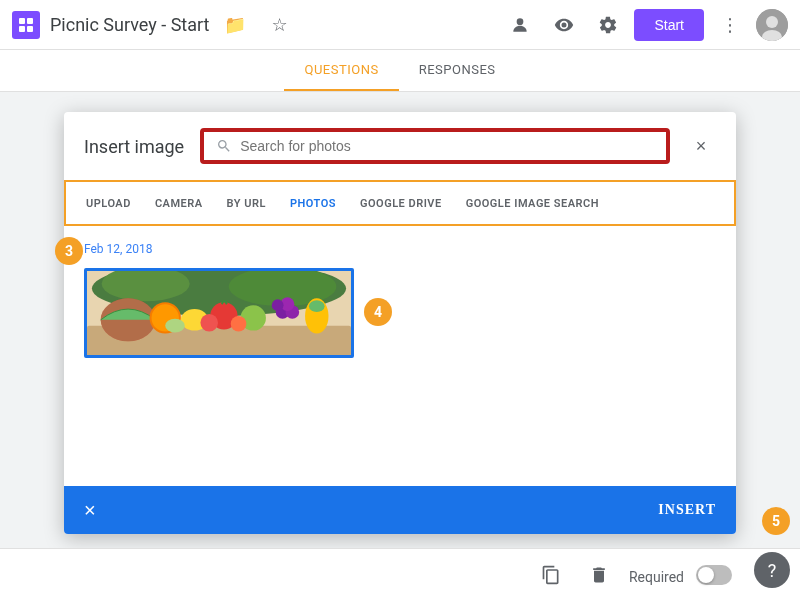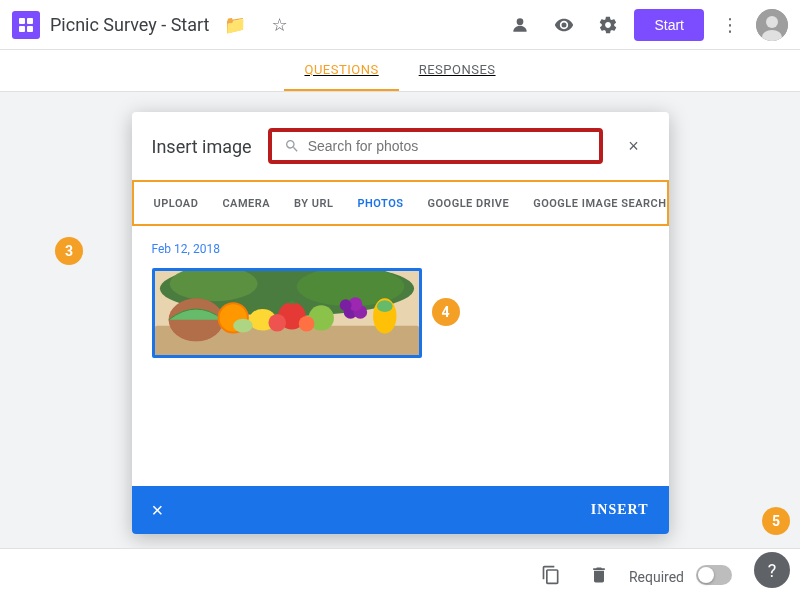--- a/index.html
+++ b/index.html
@@ -80,21 +80,20 @@
     }
 
     
     .tabs-bar {
       background: #fff;
       display: flex;
       justify-content: center;
       gap: 0;
       border-bottom: 1px solid #e0e0e0;
       height: 42px;
-      text-decoration: underline;
     }
     .tab-item {
       padding: 12px 20px;
       font-size: 13px;
       color: #5f6368;
       cursor: pointer;
       position: relative;
       letter-spacing: 0.5px;
       text-transform: uppercase;
     }
@@ -117,21 +116,21 @@
       height: calc(600px - 92px);
       overflow: hidden;
       position: relative;
     }
 
     
     .dialog {
       background: #fff;
       border-radius: 4px;
       box-shadow: 0 4px 20px rgba(0,0,0,0.25);
-      width: 537px;
+      width: 672px;
       margin: 0 auto;
       overflow: hidden;
     }
 
     
     .dialog-header {
       display: flex;
       align-items: center;
       padding: 16px 20px;
       gap: 16px;

